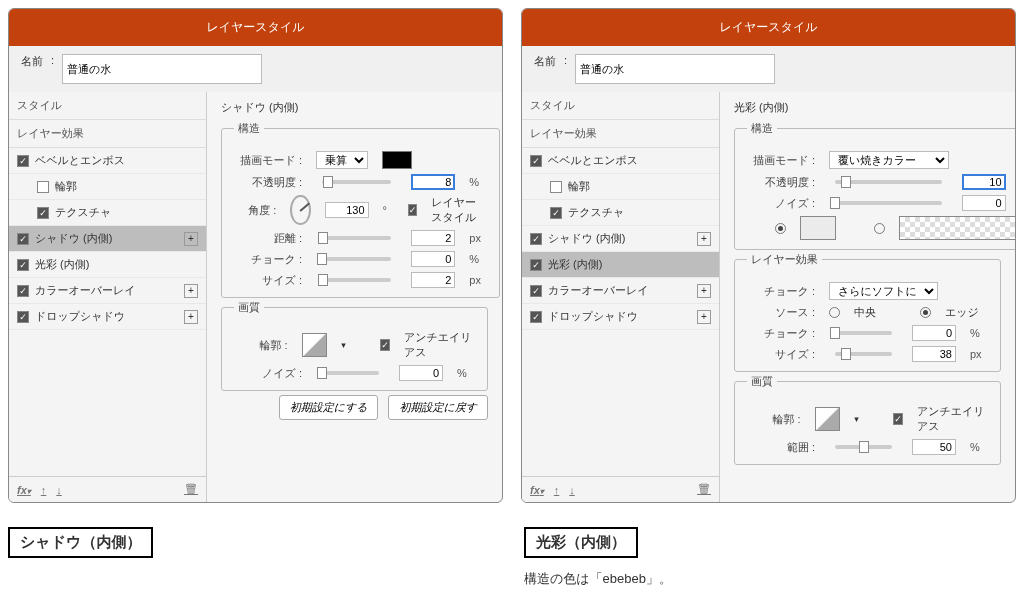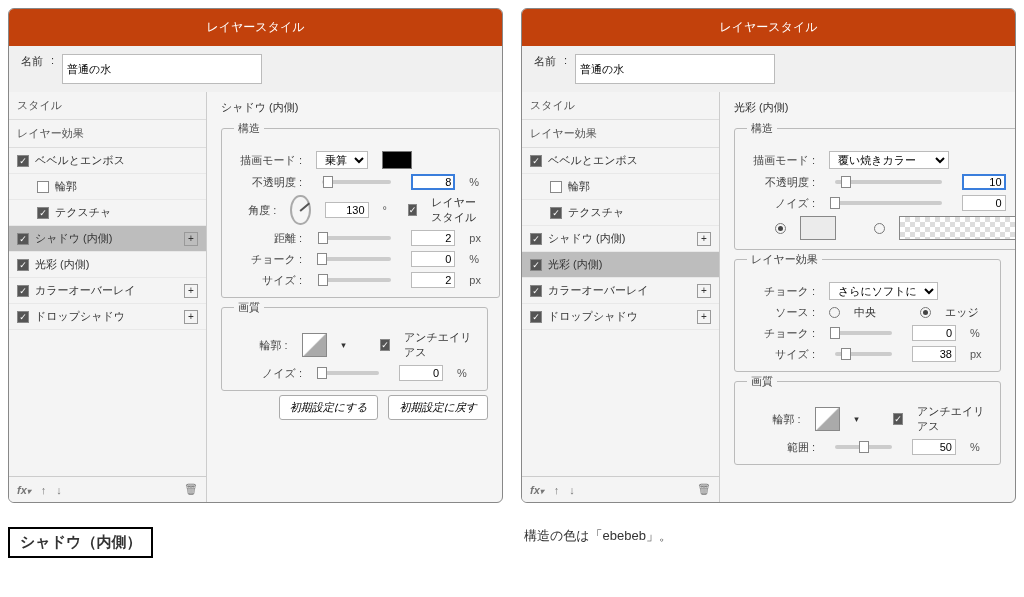--- a/index.html
+++ b/index.html
@@ -13,21 +13,21 @@
 .body { display: flex; height: 410px; }
 .sidebar { width: 198px; border-right: 1px solid #ccc; display: flex; flex-direction: column; background: #f4f4f4; }
 .sidehead { padding: 6px 8px; border-bottom: 1px solid #ddd; font-size: 11px; color: #555; }
 .stylelist { flex: 1; overflow: auto; }
 .styleitem { display: flex; align-items: center; padding: 5px 8px; gap: 6px; border-bottom: 1px solid #e8e8e8; cursor: default; }
 .styleitem.selected { background: #bdbdbd; }
 .styleitem .indent { width: 14px; }
 .plusbox { margin-left: auto; width: 14px; height: 14px; border: 1px solid #999; display: flex; align-items: center; justify-content: center; font-size: 10px; }
 .chk { width: 12px; height: 12px; border: 1px solid #888; background: #fff; display: inline-flex; align-items: center; justify-content: center; font-size: 9px; }
 .chk.on { background: #555; color: #fff; }
-.sidefoot { border-top: 1px solid #ccc; padding: 6px 8px; display: flex; align-items: center; gap: 10px; color: #777; }
+.sidefoot { border-top: 1px solid #ccc; padding: 6px 8px; display: flex; align-items: center; gap: 10px; color: #777; text-decoration: underline; }
 .sidefoot .spacer { flex: 1; }
 .content { flex: 1; padding: 8px 14px; overflow: auto; }
 .panel-title { font-size: 11px; margin-bottom: 6px; }
 fieldset { border: 1px solid #bbb; border-radius: 3px; padding: 10px 12px 4px; margin-bottom: 2px; }
 fieldset legend { font-size: 11px; padding: 0 4px; color: #444; }
 .row { display: flex; align-items: center; gap: 14px; margin: 5px 0; }
 .row .lab { width: 68px; text-align: right; font-size: 11px; color: #444; }
 .row .lab::after { content: " :"; }
 .slider { flex: 1; height: 4px; background: #ccc; position: relative; border-radius: 2px; margin: 0 6px; }
 .slider .thumb { position: absolute; top: -4px; width: 10px; height: 12px; background: #fff; border: 1px solid #888; transform: translateX(-50%); }
@@ -328,15 +328,16 @@
       </div>
     </div>
   </div>
 </div>
 
 <div class="labels">
   <div class="col">
     <span class="box">シャドウ（内側）</span>
   </div>
   <div class="col">
+    <span class="box">光彩（内側）</span>
     <div class="note">構造の色は「ebebeb」。</div>
   </div>
 </div>
 
 </body></html>

